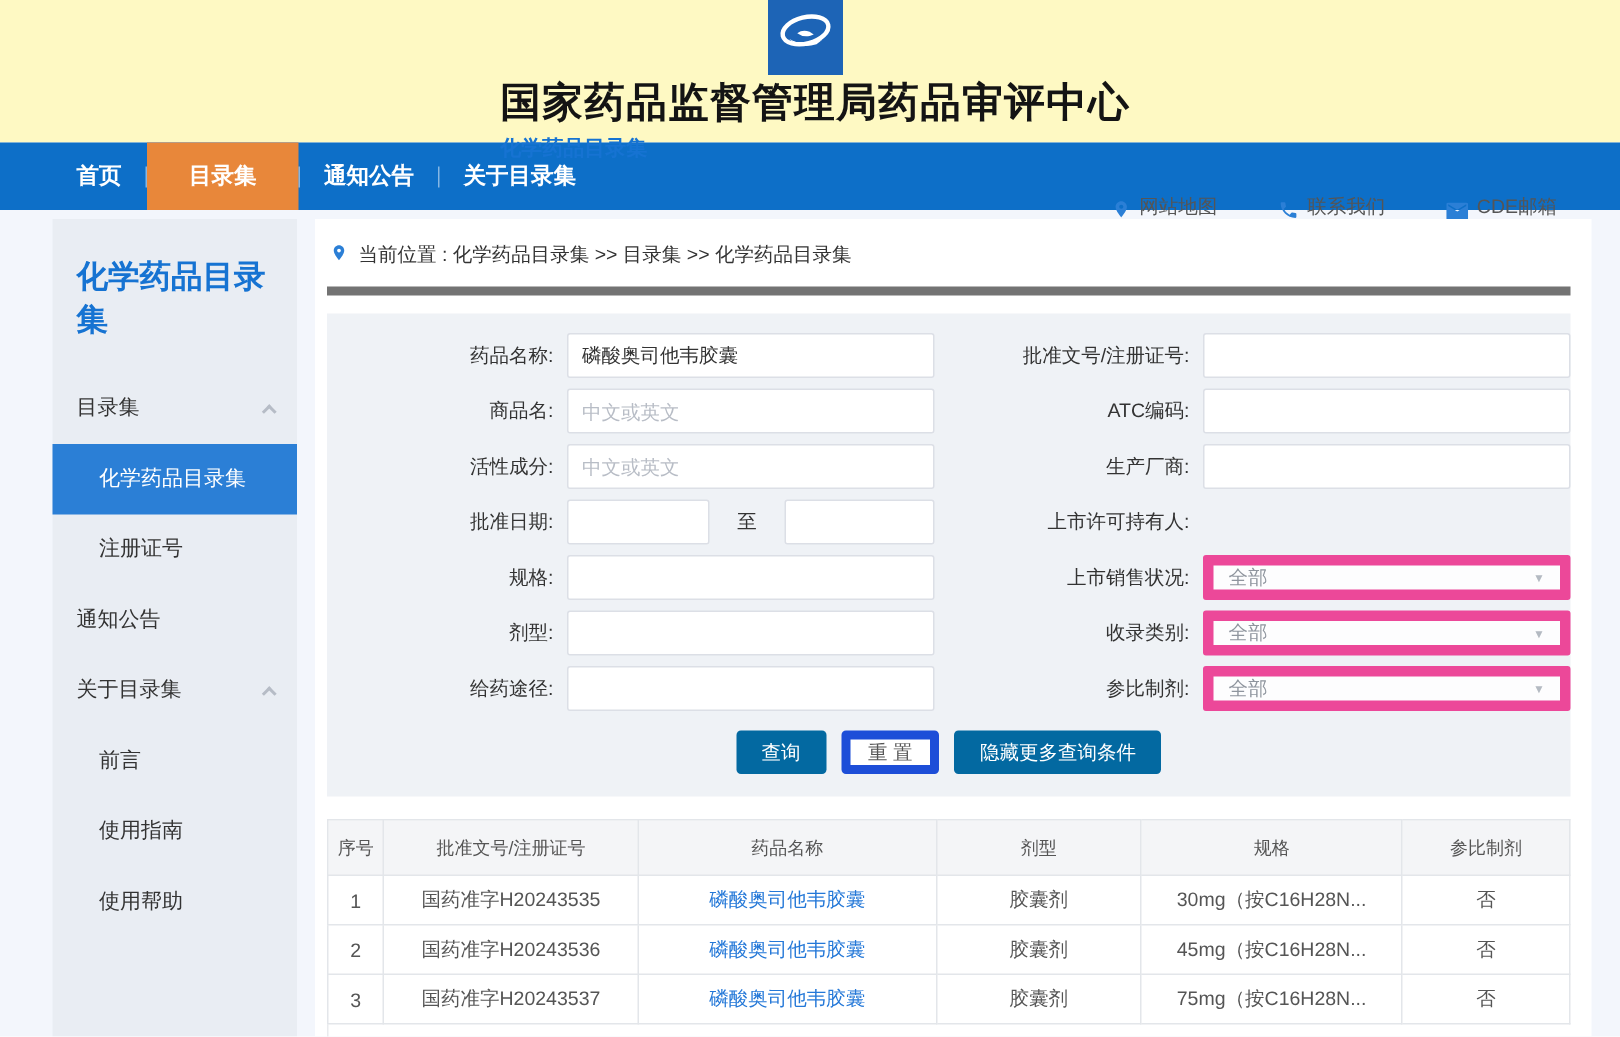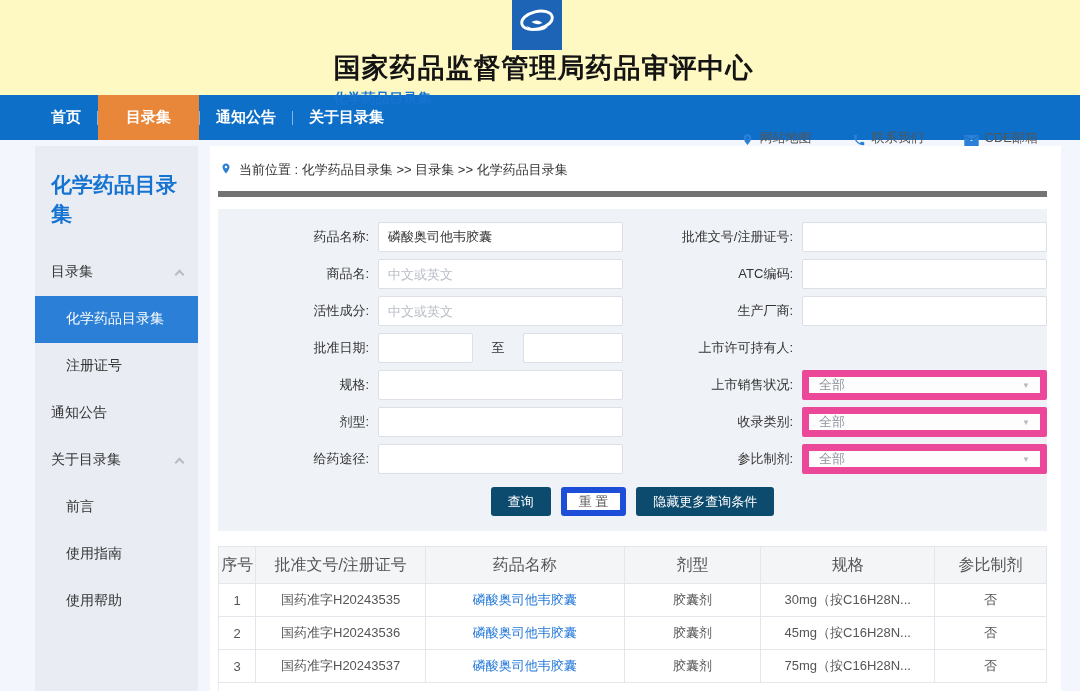--- a/index.html
+++ b/index.html
@@ -46,25 +46,25 @@
   .date-wrap { width:245px; display:flex; align-items:center; justify-content:space-between; }
   .date-input { width:95px; }
   .date-input.end { width:100px; }
   .date-sep { font-size:13px; color:#333; }
   .f-select { width:245px; height:30px; border:7px solid #ec4899; background:#fdfdfe; display:flex; align-items:center;
               justify-content:space-between; padding:0 10px; font-size:13px; color:#8f959e; border-radius:2px; cursor:pointer; }
   .f-select .caret { font-size:8px; color:#b4bac2; }
   .btn-row { display:flex; justify-content:center; gap:10px; margin-top:12px; }
   .btn { height:29px; font-size:13px; border-radius:3px; display:flex; align-items:center; justify-content:center;
          cursor:pointer; font-family:inherit; white-space:nowrap; }
-  .btn-primary { background:#0c4a6e; color:#fff; border:none; padding:0 17px; }
+  .btn-primary { background:#0369a1; color:#fff; border:none; padding:0 17px; }
   .btn-reset { background:#fff; color:#555; border:6px solid #1d4ed8; padding:0 12px; }
   
   .result-table { width:100%; border-collapse:collapse; margin-top:15px; }
-  .result-table th { background:#f4f5f7; border:1px solid #e3e6ea; height:37px; font-size:16px; color:#555; font-weight:normal; }
+  .result-table th { background:#f4f5f7; border:1px solid #e3e6ea; height:37px; font-size:12px; color:#555; font-weight:normal; }
   .result-table td { border:1px solid #e3e6ea; height:33px; text-align:center; font-size:13px; color:#555; }
   .link { color:#2478d8; cursor:pointer; }
   .table-tail { height:40px; border-left:1px solid #e9ebee; }
 </style>
 </head>
 <body>
 
 <div class="header">
   <div class="logo">
     <span>

